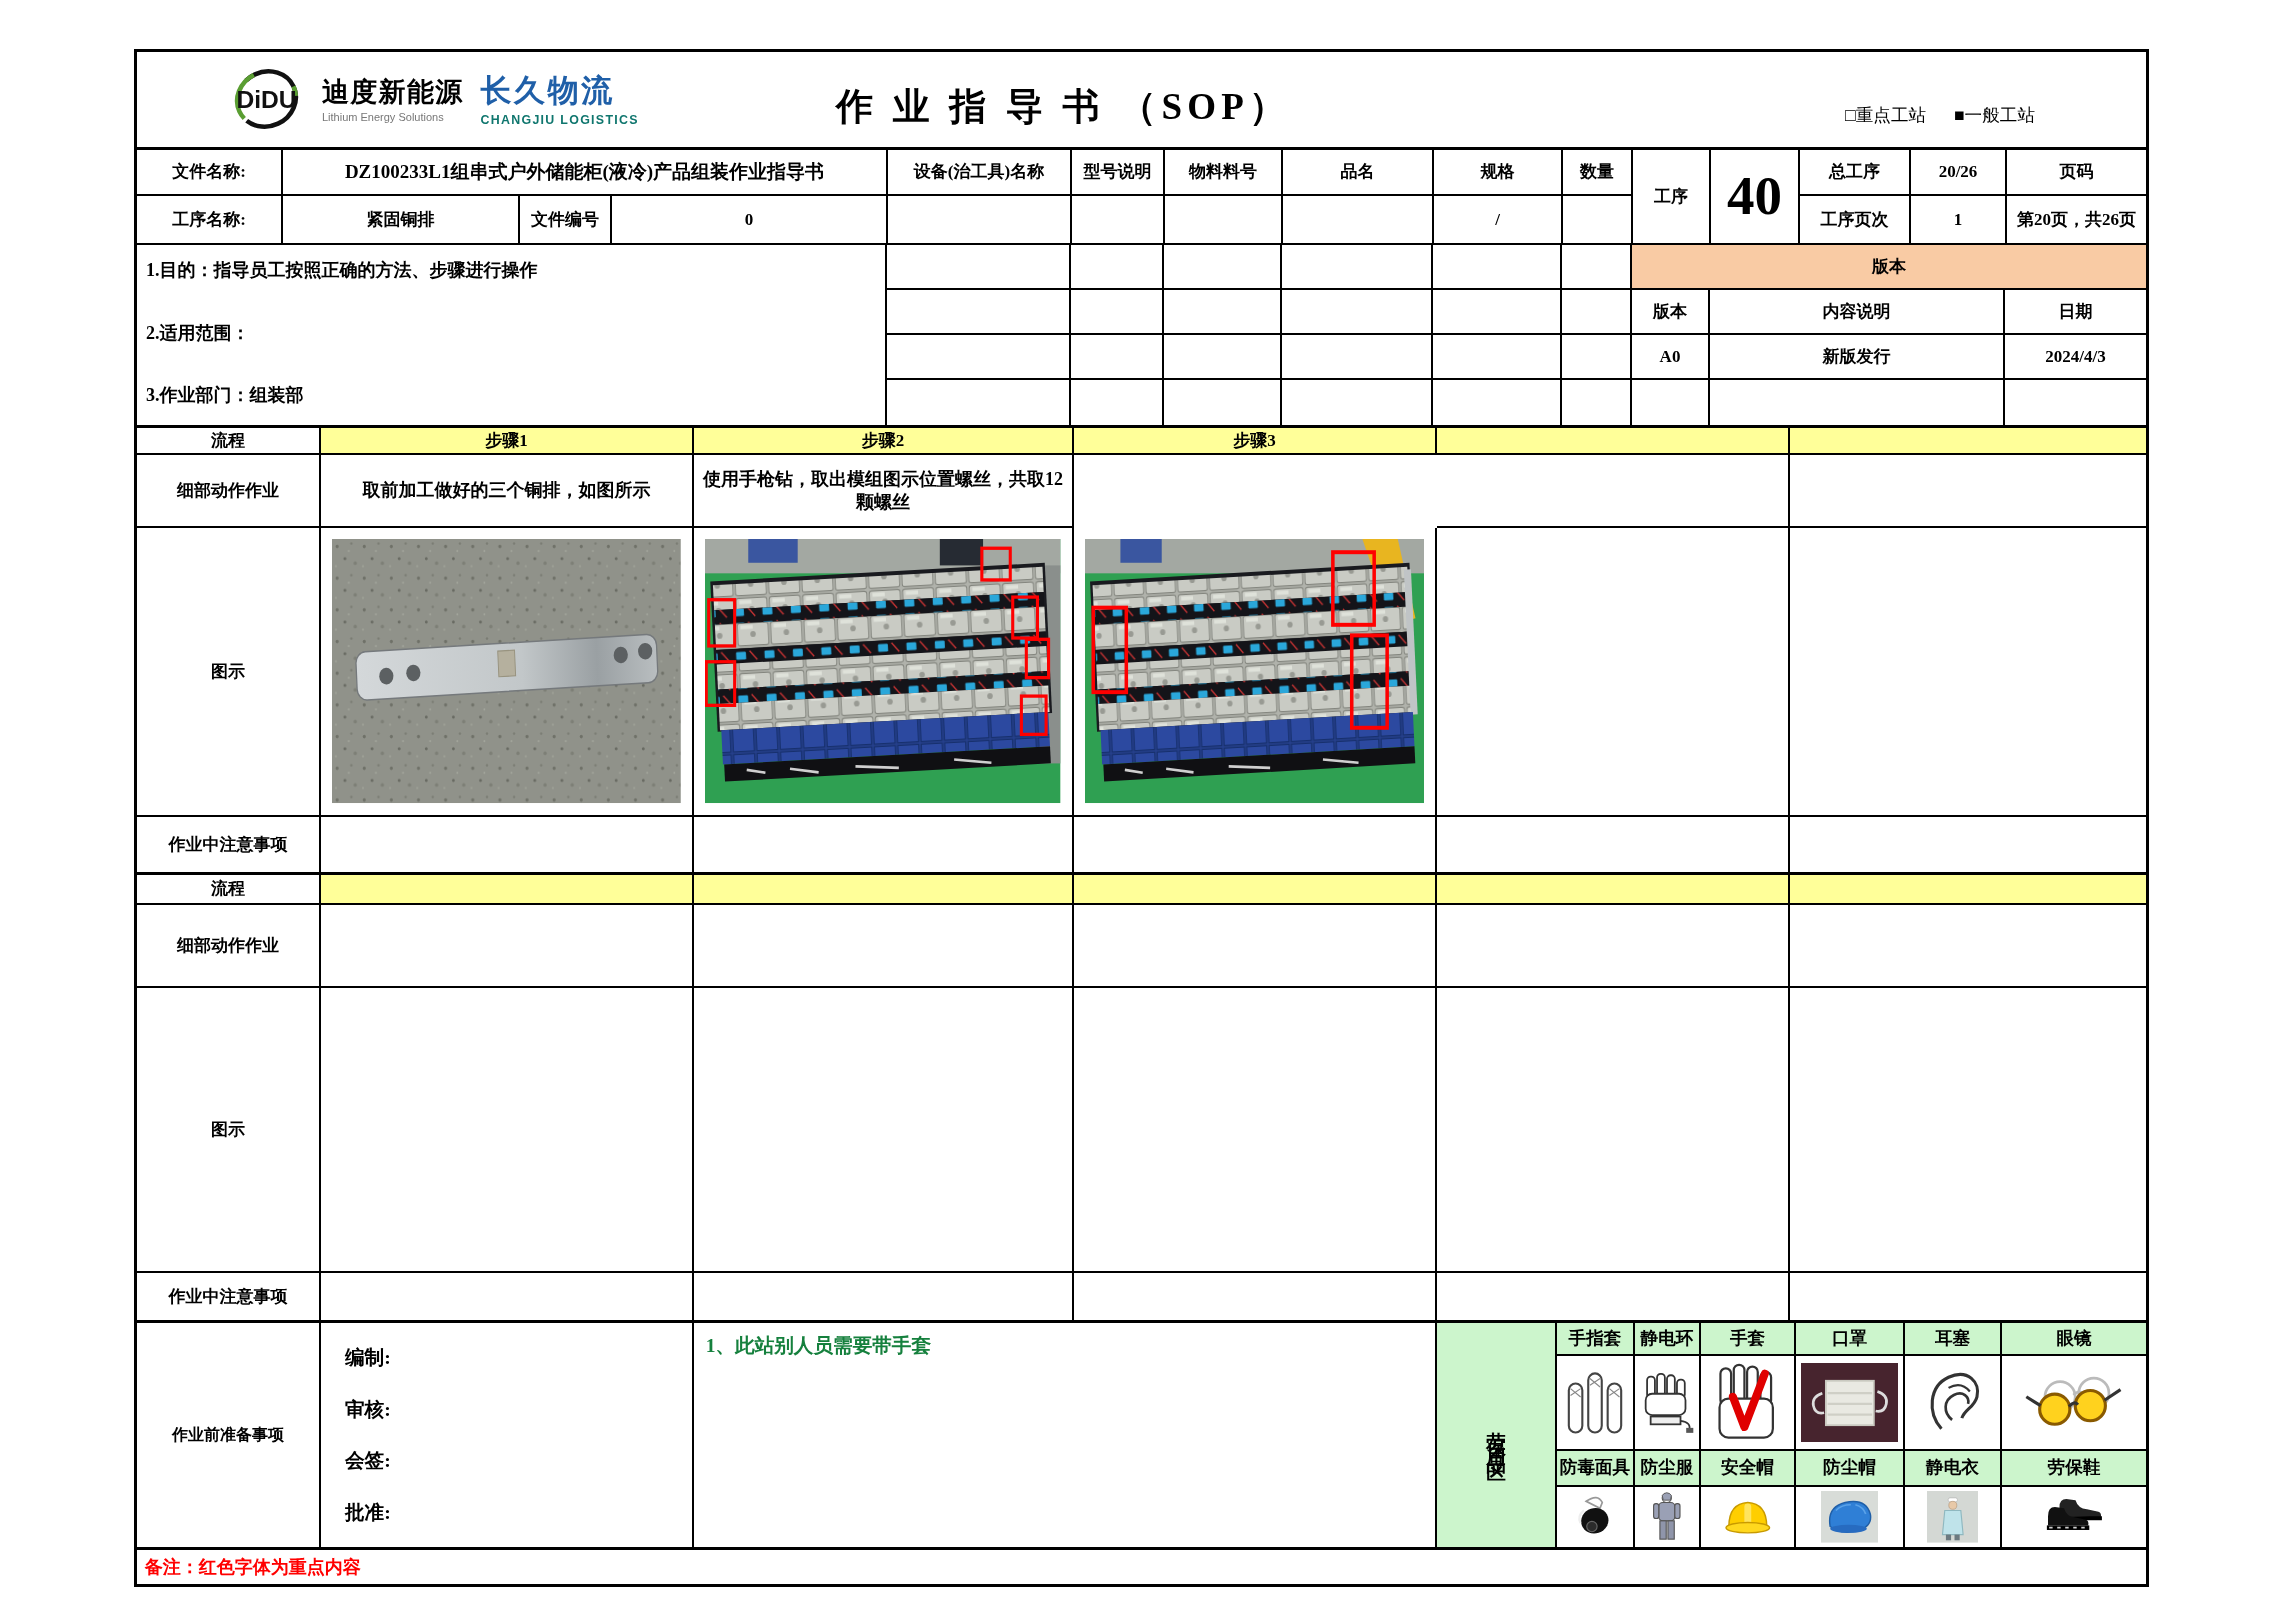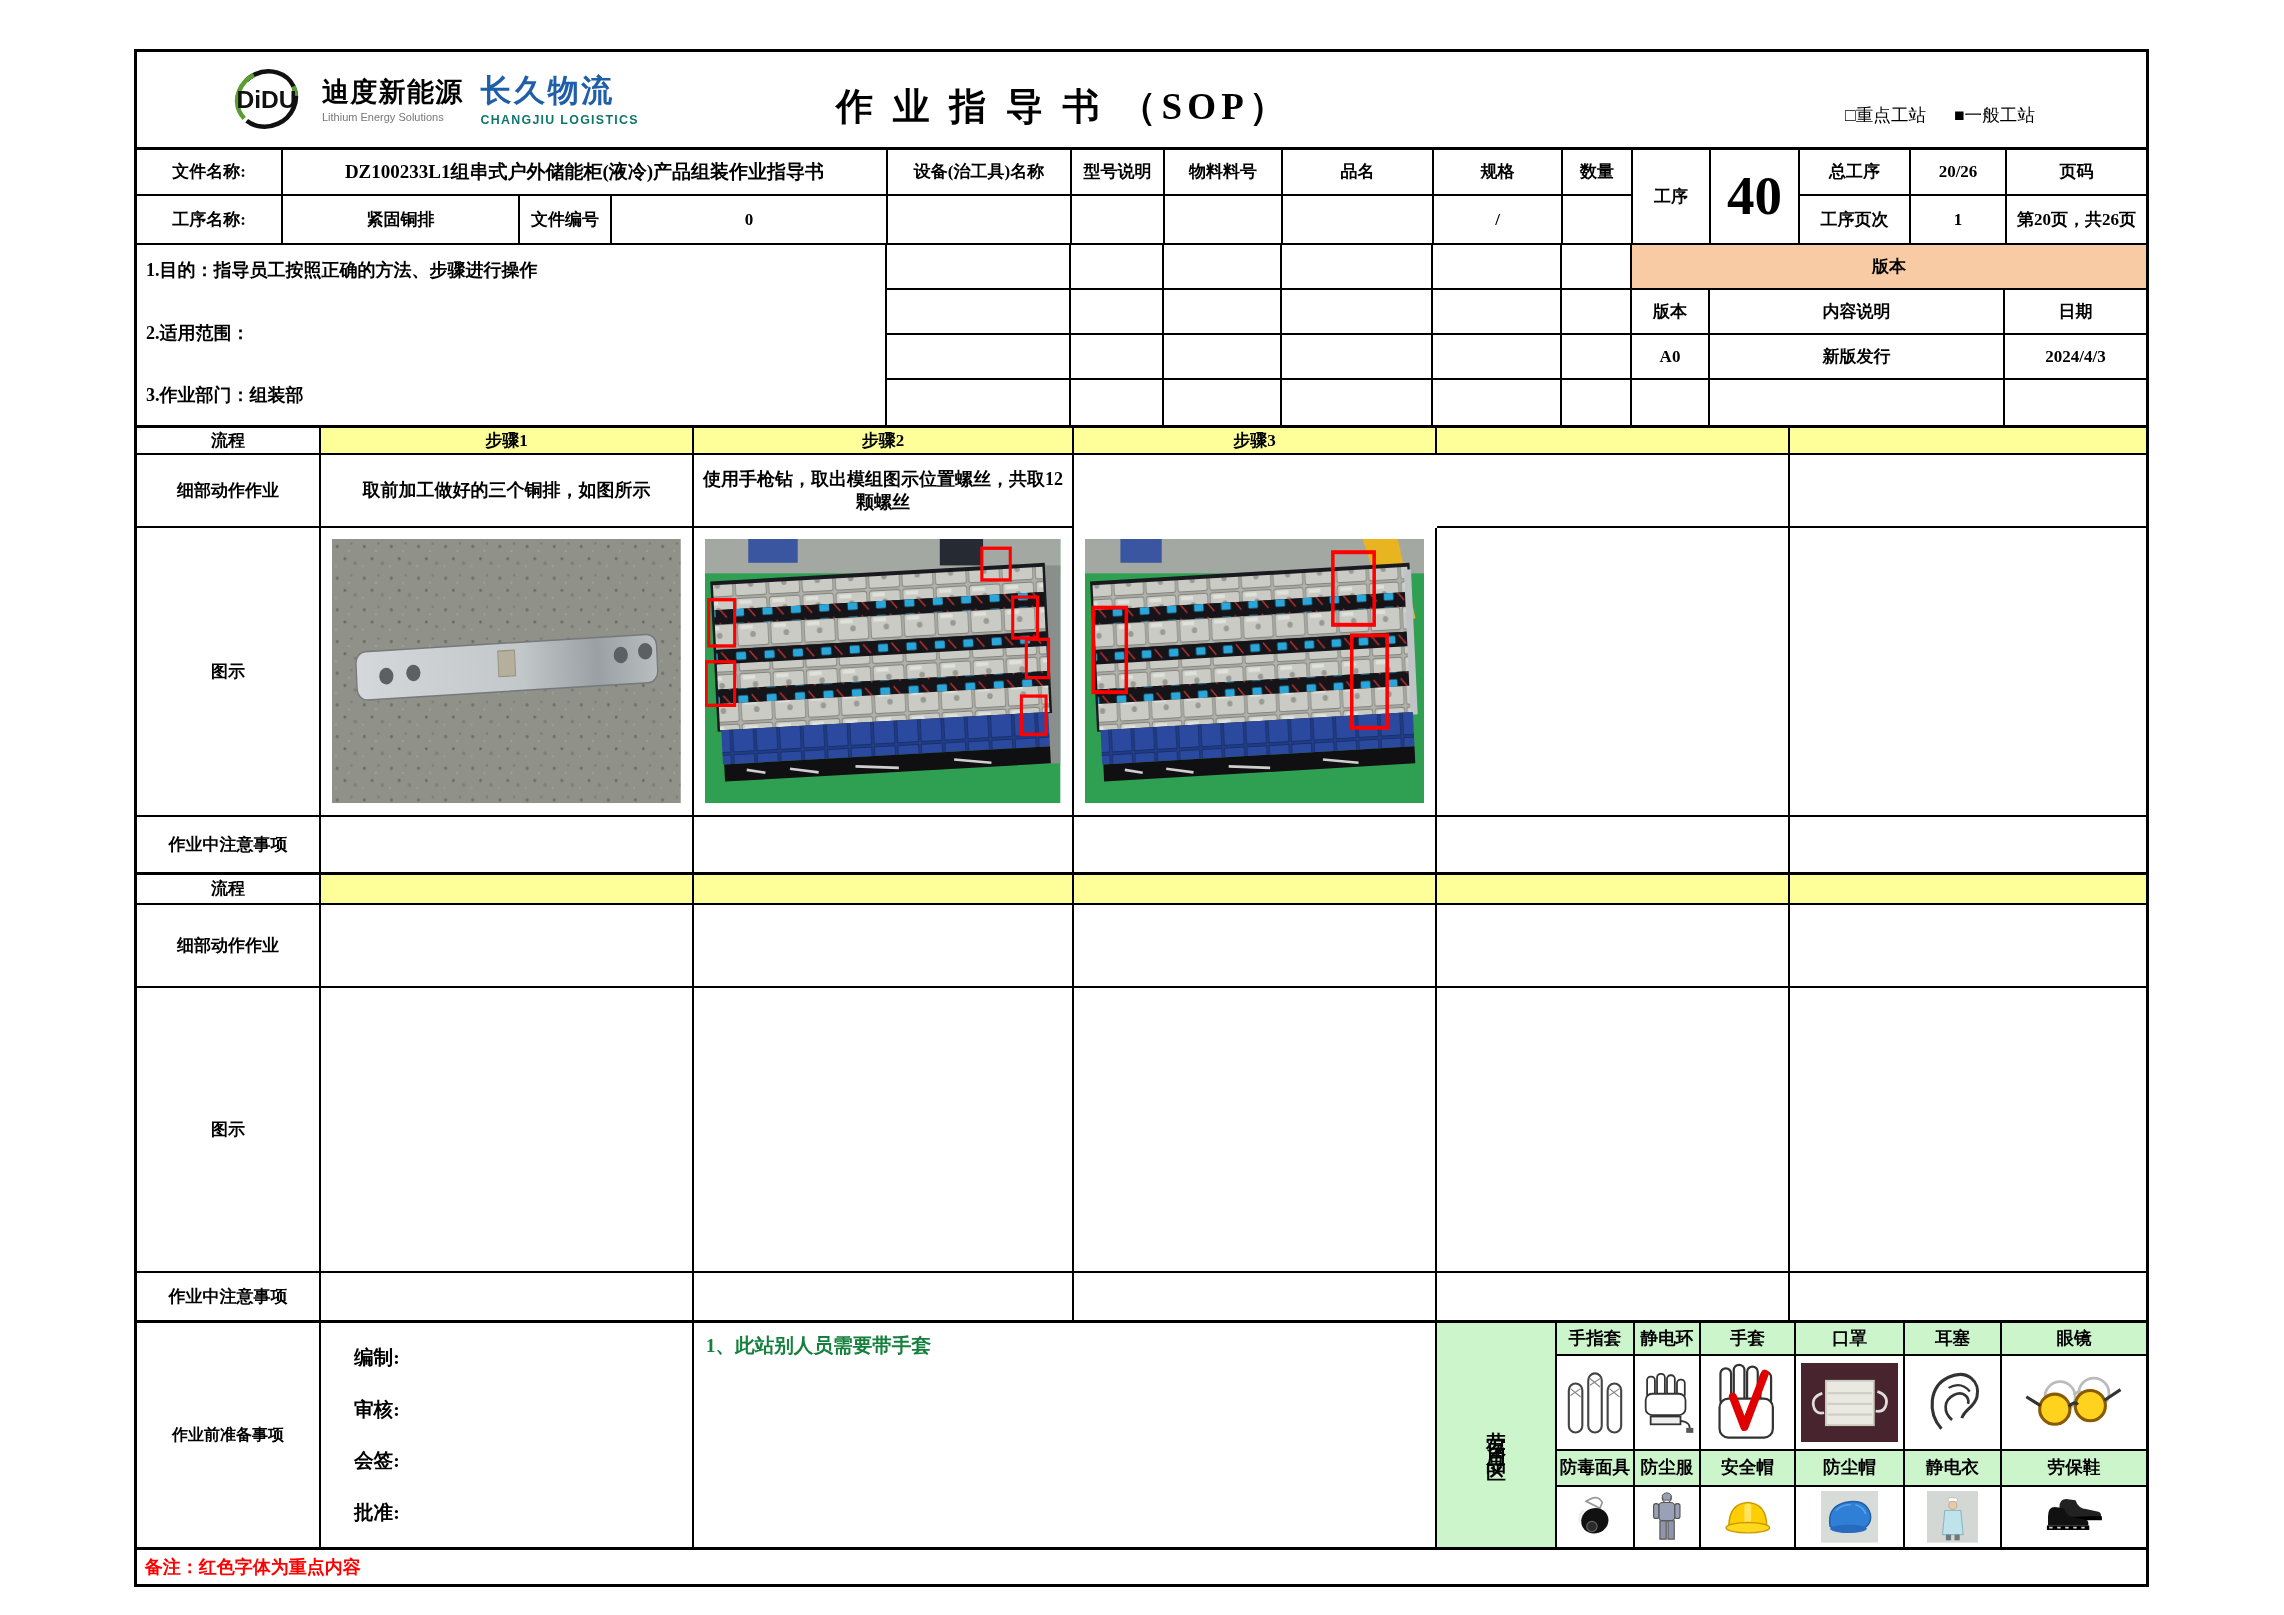--- a/index.html
+++ b/index.html
@@ -45,21 +45,21 @@
      grid-template-rows:27px 73px 289px 1fr;}
   #band-body2{height:448px;border-bottom:3.3px solid #000;display:grid;
      grid-template-columns:184px 373px 380px 363px 353px 1fr;
      grid-template-rows:30px 83px 285px 1fr;}
   .stept{font-weight:700;font-size:18px;padding:0 3.9px;}
   .ph{width:94%;height:92%;display:block;}
   
   #band-bottom{height:227px;border-bottom:3.3px solid #000;display:flex;}
   .prep-label{width:184px;border-right:2px solid #000;display:flex;align-items:center;justify-content:center;font-size:16px;font-weight:600;box-sizing:border-box;}
   .signoff{width:373px;border-right:2px solid #000;display:flex;flex-direction:column;justify-content:space-around;
-     padding:9px 0 9px 33px;font-size:19.6px;font-weight:700;box-sizing:border-box;}
+     padding:9px 0 9px 24px;font-size:19.6px;font-weight:700;box-sizing:border-box;}
   .rednote{width:743px;border-right:2px solid #000;color:#15803d;font-size:19.6px;font-weight:700;
      padding:9px 0 0 11.7px;box-sizing:border-box;}
   .ppe-area{width:120px;border-right:2px solid #000;display:flex;align-items:center;justify-content:center;box-sizing:border-box;}
   .vert{writing-mode:vertical-rl;text-orientation:upright;letter-spacing:7.8px;font-size:19.6px;font-weight:700;}
   .ppe-grid{flex:1;display:grid;grid-template-columns:78px 66px 95px 109px 97px 1fr;
      grid-template-rows:33px 95px 36px 1fr;}
   .ppe-grid .c{font-size:17.6px;}
   .icon-cell{background:#fff;}
   .icon-cell svg{height:86%;}
   

